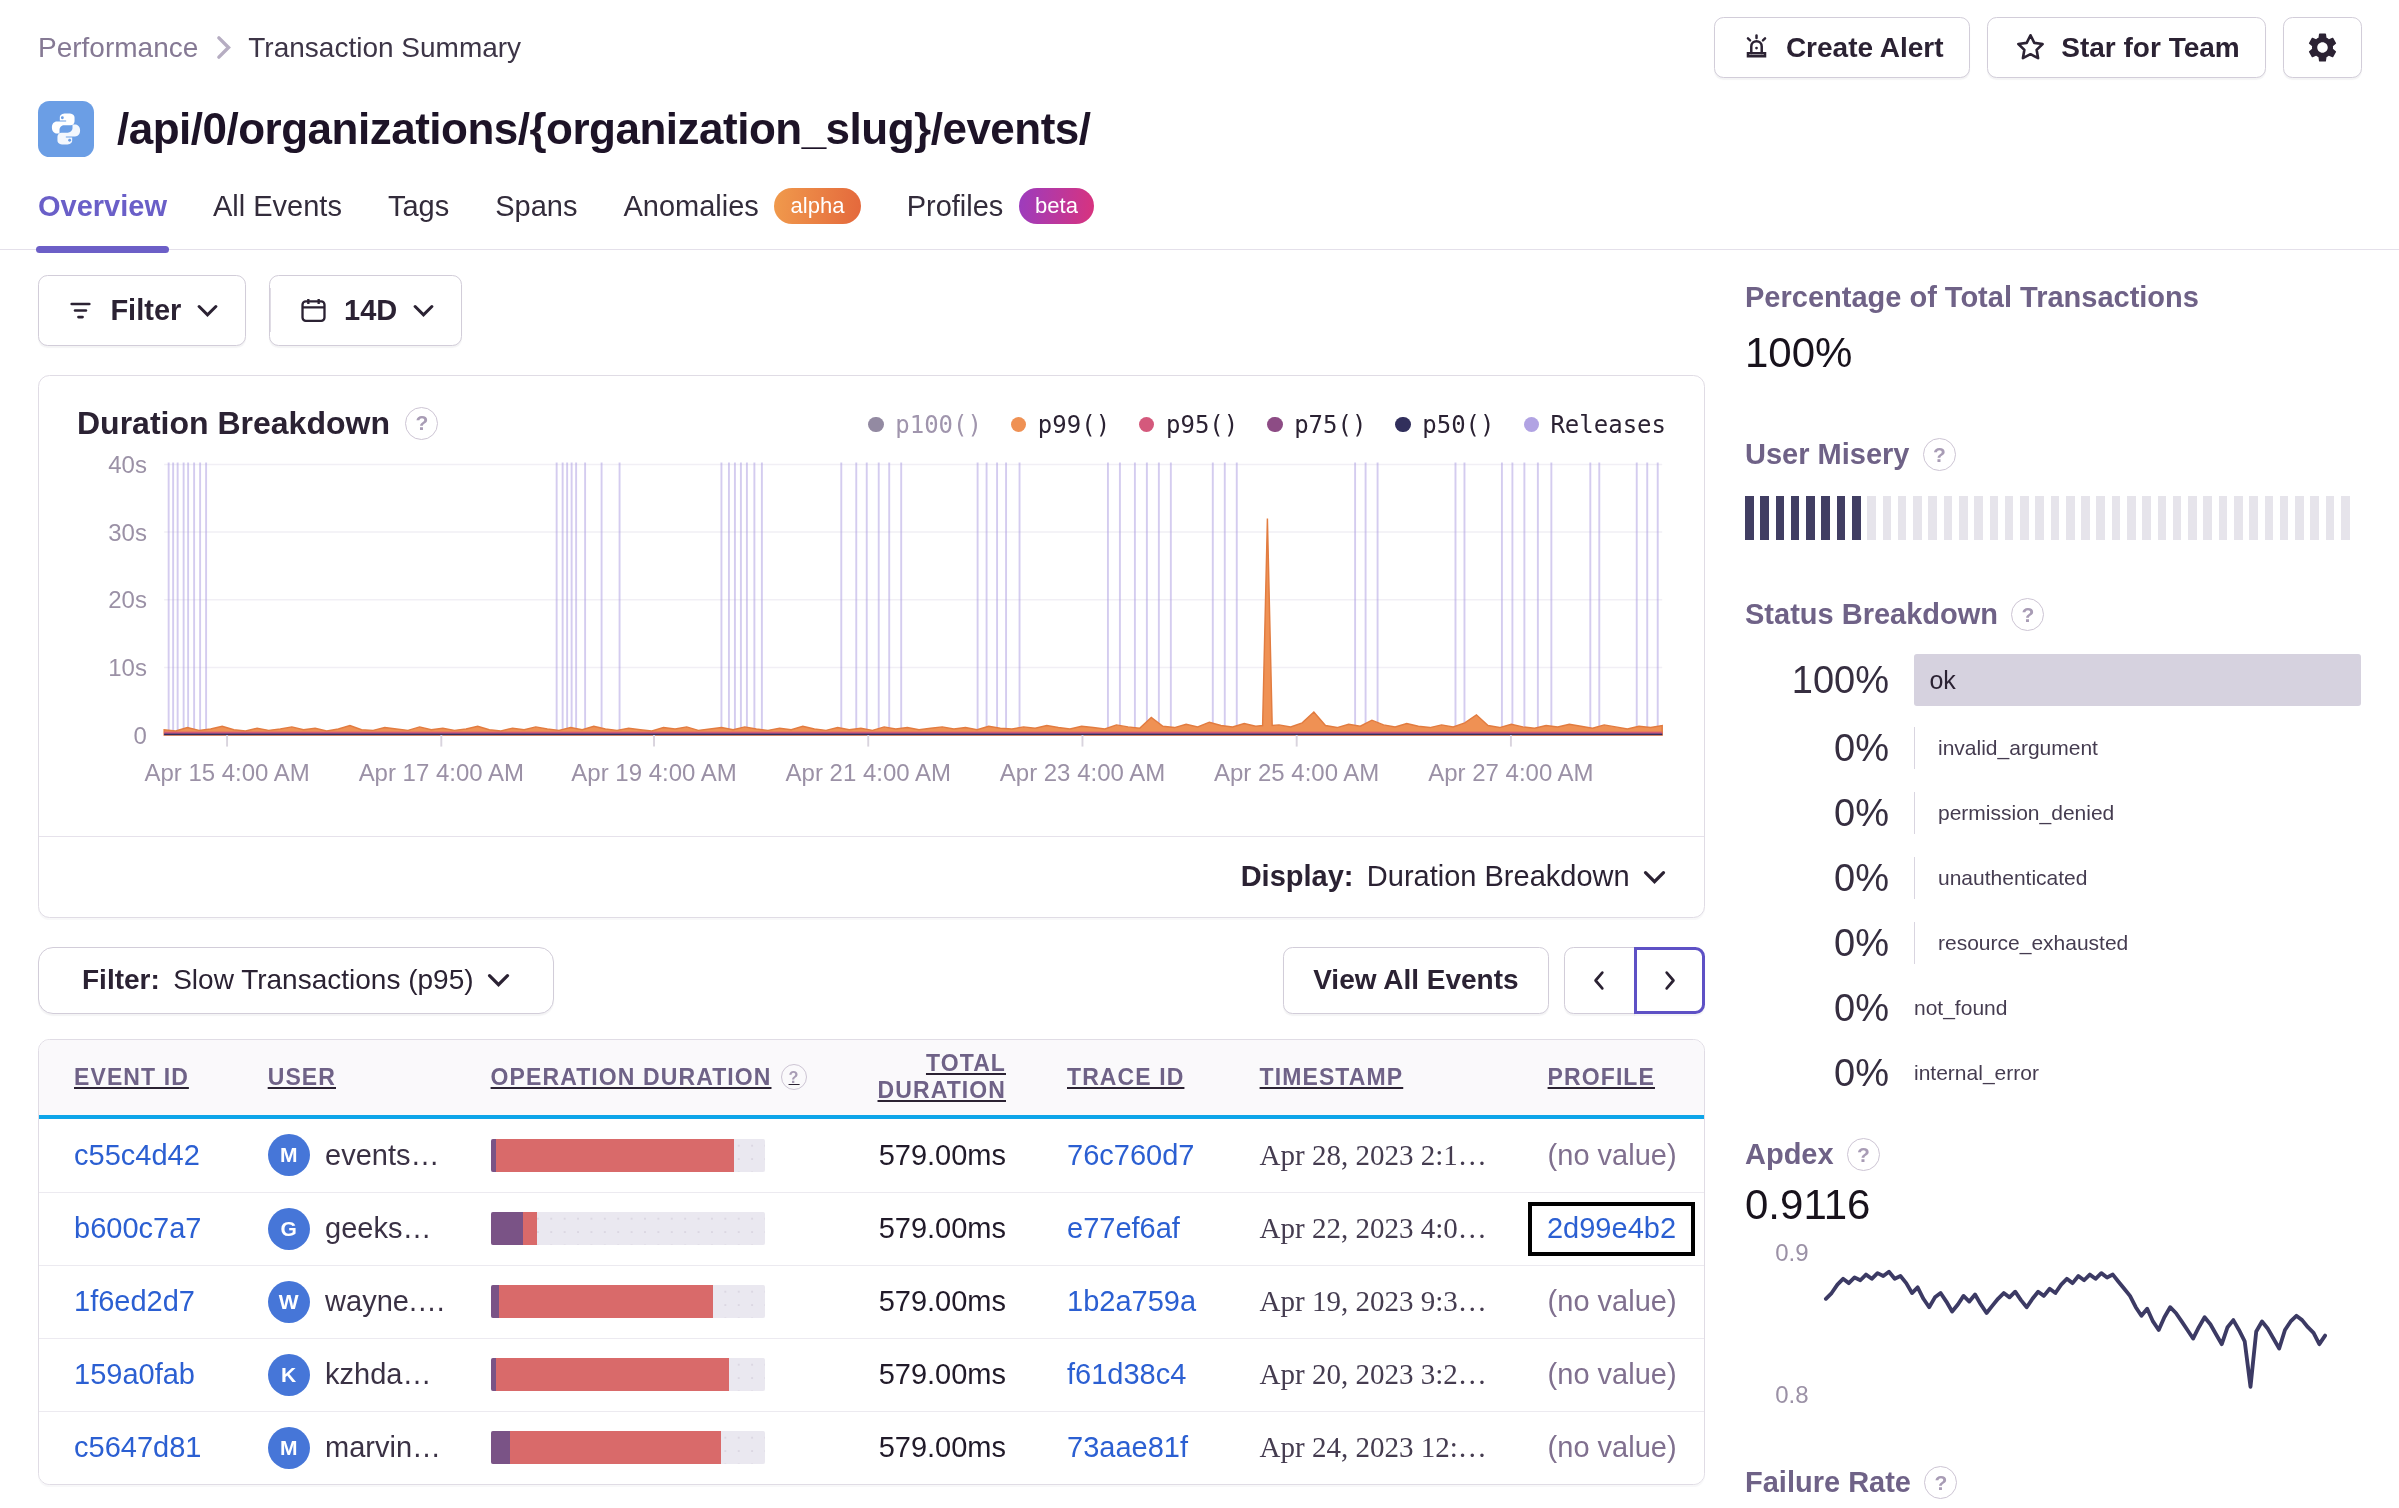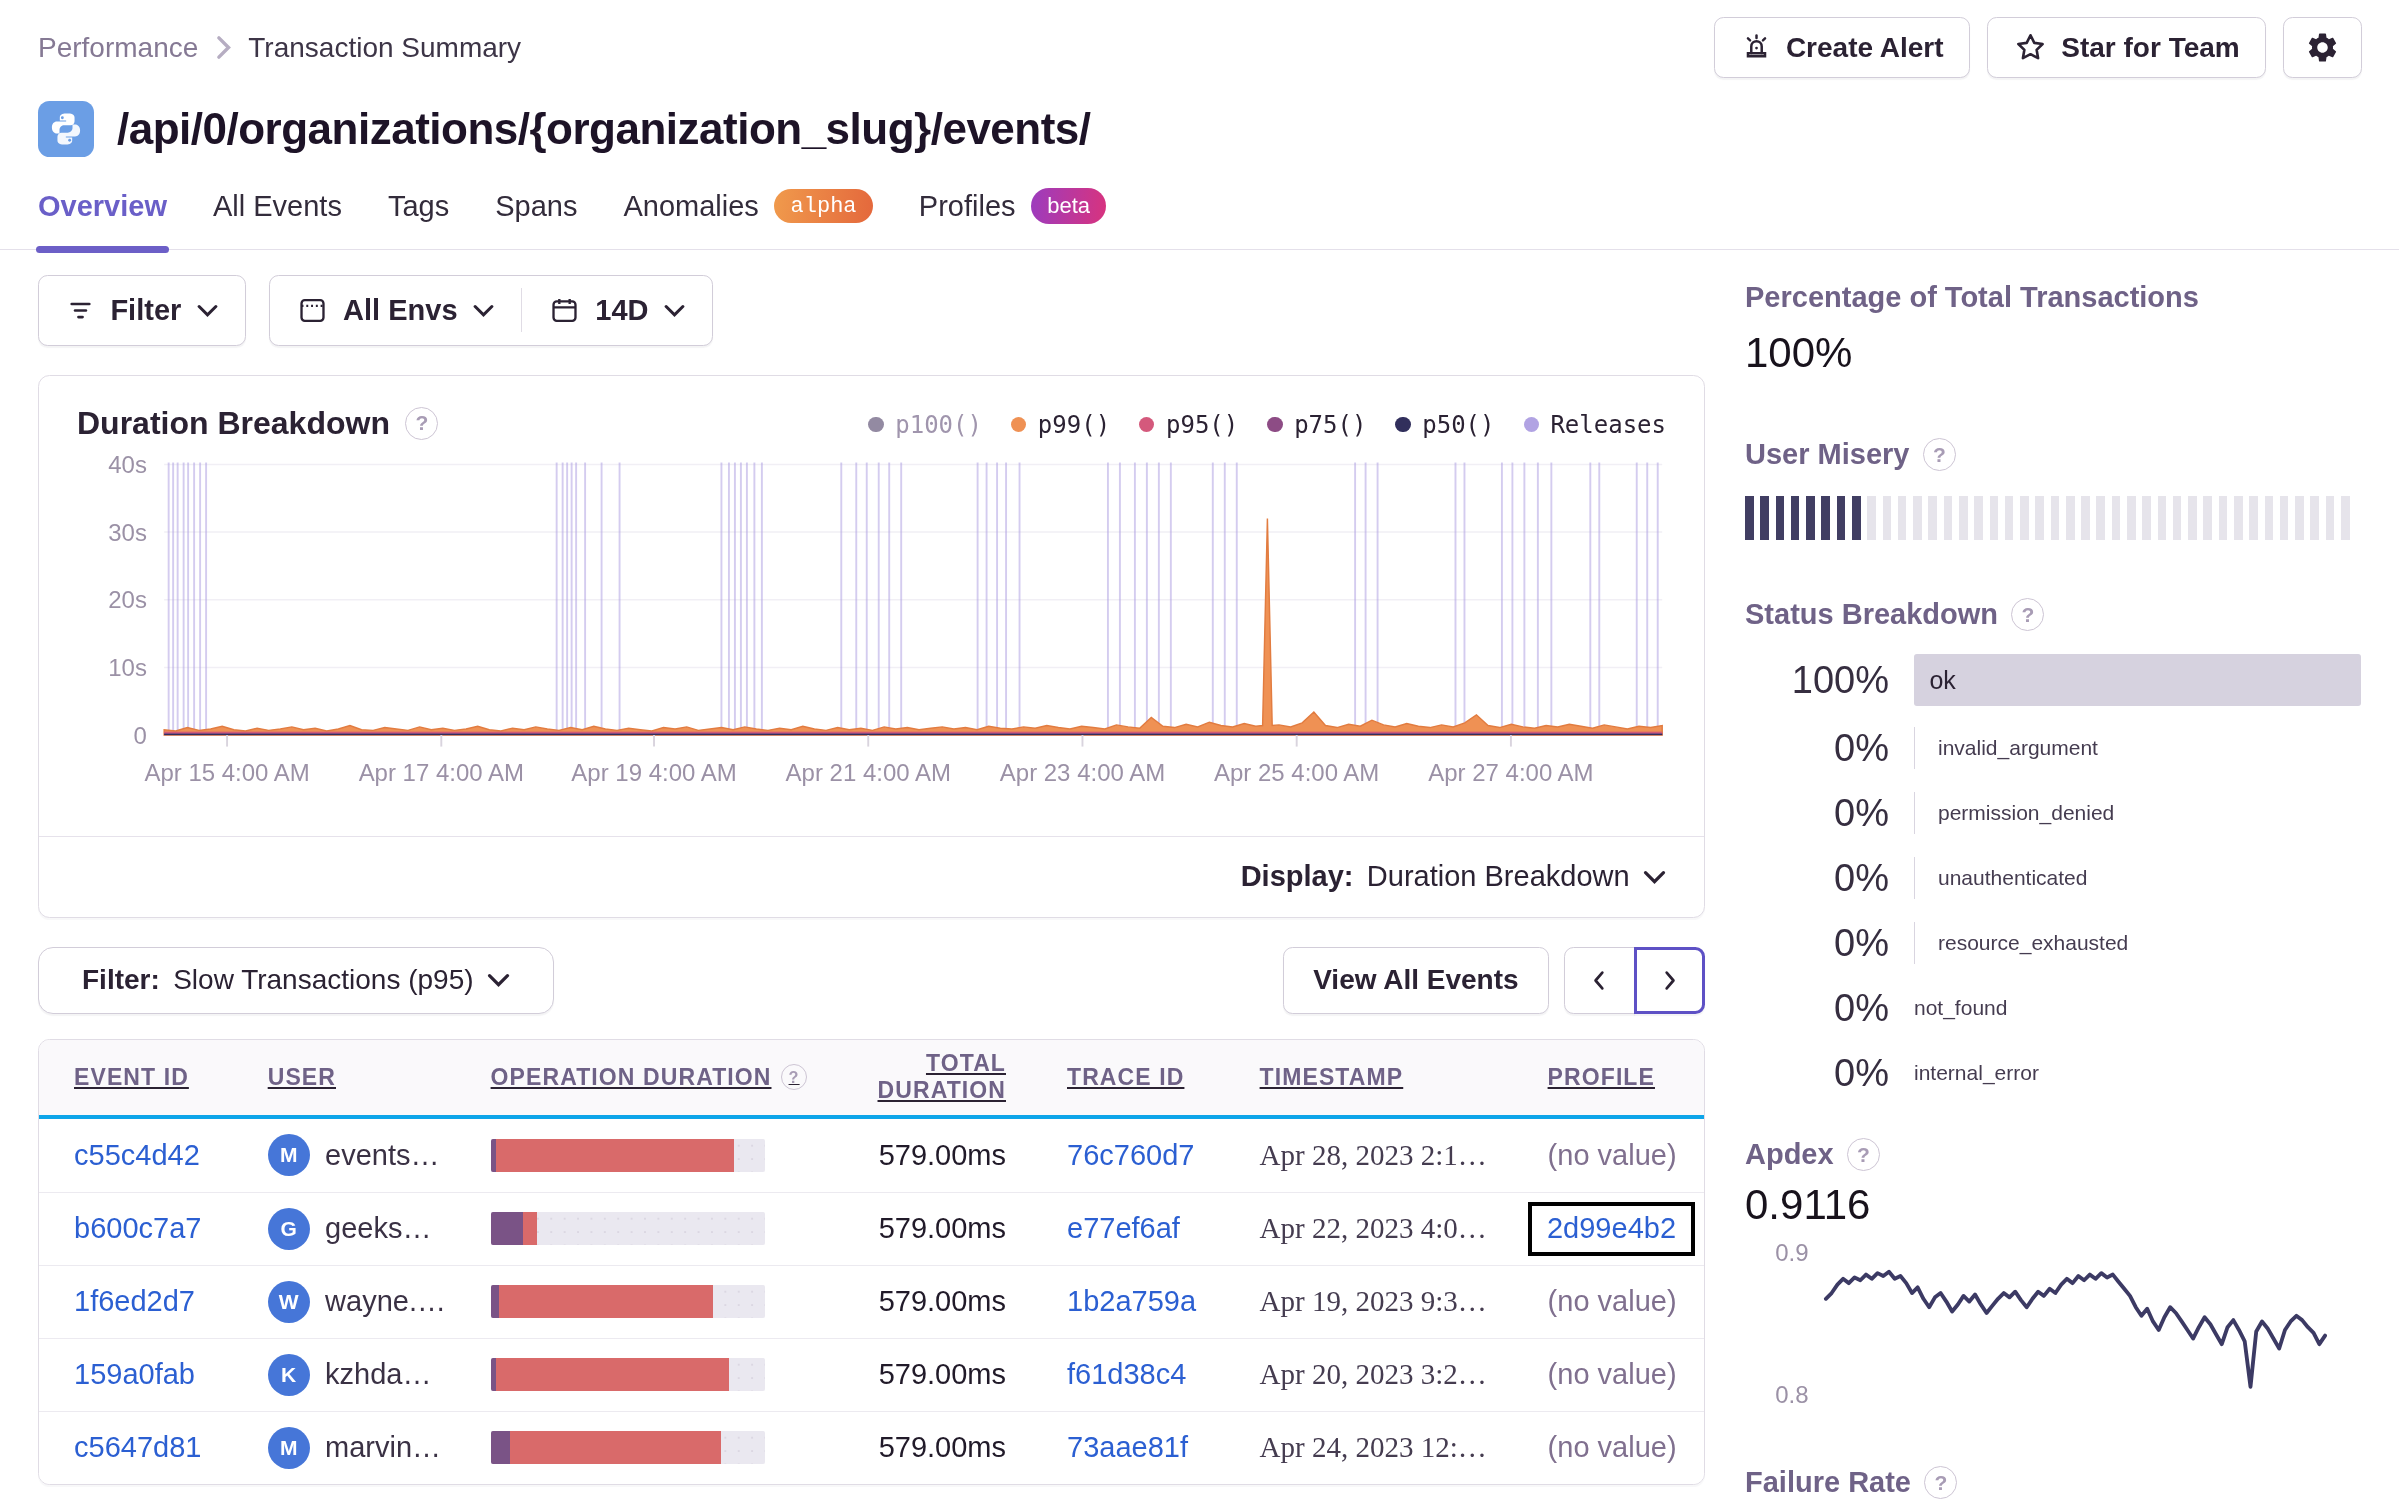--- a/index.html
+++ b/index.html
@@ -23,21 +23,21 @@
   .platform-icon { width:56px; height:56px; border-radius:11.5px; background:#6b9ee5; flex:none;
                    display:flex; align-items:center; justify-content:center; }
   h1.page-title { font-size:44px; margin:0; font-weight:bold; color:#1d1327; letter-spacing:-0.5px; }
 
   
   .tabs-row { display:flex; gap:46px; padding:0 38px; margin-top:31px; border-bottom:1px solid #e4e0ea; }
   .tab { position:relative; padding-bottom:25px; font-size:29px; color:#332c3b; display:flex; align-items:center; gap:15.4px; cursor:pointer; }
   .tab.active { color:#6a5fc8; font-weight:bold; }
   .tab.active::after { content:''; position:absolute; left:-1.9px; right:-1.9px; bottom:-3.8px; height:6.7px; border-radius:3.8px; background:#6c5fc7; }
   .badge { font-size:22px; color:#fff; padding:4.8px 16.3px; border-radius:21px; }
-  .badge.alpha { background:linear-gradient(95deg,#f09a4c,#e4683c);font-family:Liberation Mono, monospace; }
+  .badge.alpha { background:linear-gradient(95deg,#f09a4c,#e4683c); }
   .badge.beta  { background:linear-gradient(95deg,#9c3cbe,#d8337e); }
 
   
   .content { display:flex; padding:0 38px; margin-top:25px; align-items:flex-start; }
   .main { width:1667px; flex:none; }
   .sidebar { width:616px; margin-left:40px; flex:none; padding-top:5.8px; }
 
   
   .filter-row { display:flex; gap:23px; height:71px; }
   .control { display:flex; align-items:center; background:#fff; border:1px solid #d2cdd9; border-radius:9.6px;
@@ -205,30 +205,20 @@
             <rect x="3" y="5" width="18" height="2.4" rx="1.2"></rect>
               <rect x="6" y="10.8" width="12" height="2.4" rx="1.2"></rect>
               <rect x="9" y="16.6" width="6" height="2.4" rx="1.2"></rect>
           </svg>
           <span>Filter</span>
           <svg width="21" height="13.4" viewBox="0 0 12 8">
               <path d="M1 1.5 L6 6.5 L11 1.5" stroke="#2b2233" stroke-width="1.8" fill="none" stroke-linecap="round"></path>
             </svg>
         </div>
         <div class="control env-date">
-          <div class="seg">
-            <svg width="31" height="31" viewBox="0 0 24 24" fill="none" stroke="#2b2233" stroke-width="1.8">
-              <rect x="3.5" y="4" width="17" height="16" rx="2.5"></rect>
-                <path d="M3.5 8.4h17" stroke-dasharray="1.5 2.2"></path>
-            </svg>
-            <span>All Envs</span>
-            <svg width="21" height="13.4" viewBox="0 0 12 8">
-                <path d="M1 1.5 L6 6.5 L11 1.5" stroke="#2b2233" stroke-width="1.8" fill="none" stroke-linecap="round"></path>
-              </svg>
-          </div>
           <div class="seg-divider"></div>
           <div class="seg">
             <svg width="31" height="31" viewBox="0 0 24 24" fill="none" stroke="#2b2233" stroke-width="1.8">
               <rect x="3.5" y="5" width="17" height="15" rx="2.5"></rect>
                 <path d="M8 3v4M16 3v4M3.5 9.6h17"></path>
             </svg>
             <span>14D</span>
             <svg width="21" height="13.4" viewBox="0 0 12 8">
                 <path d="M1 1.5 L6 6.5 L11 1.5" stroke="#2b2233" stroke-width="1.8" fill="none" stroke-linecap="round"></path>
               </svg>

